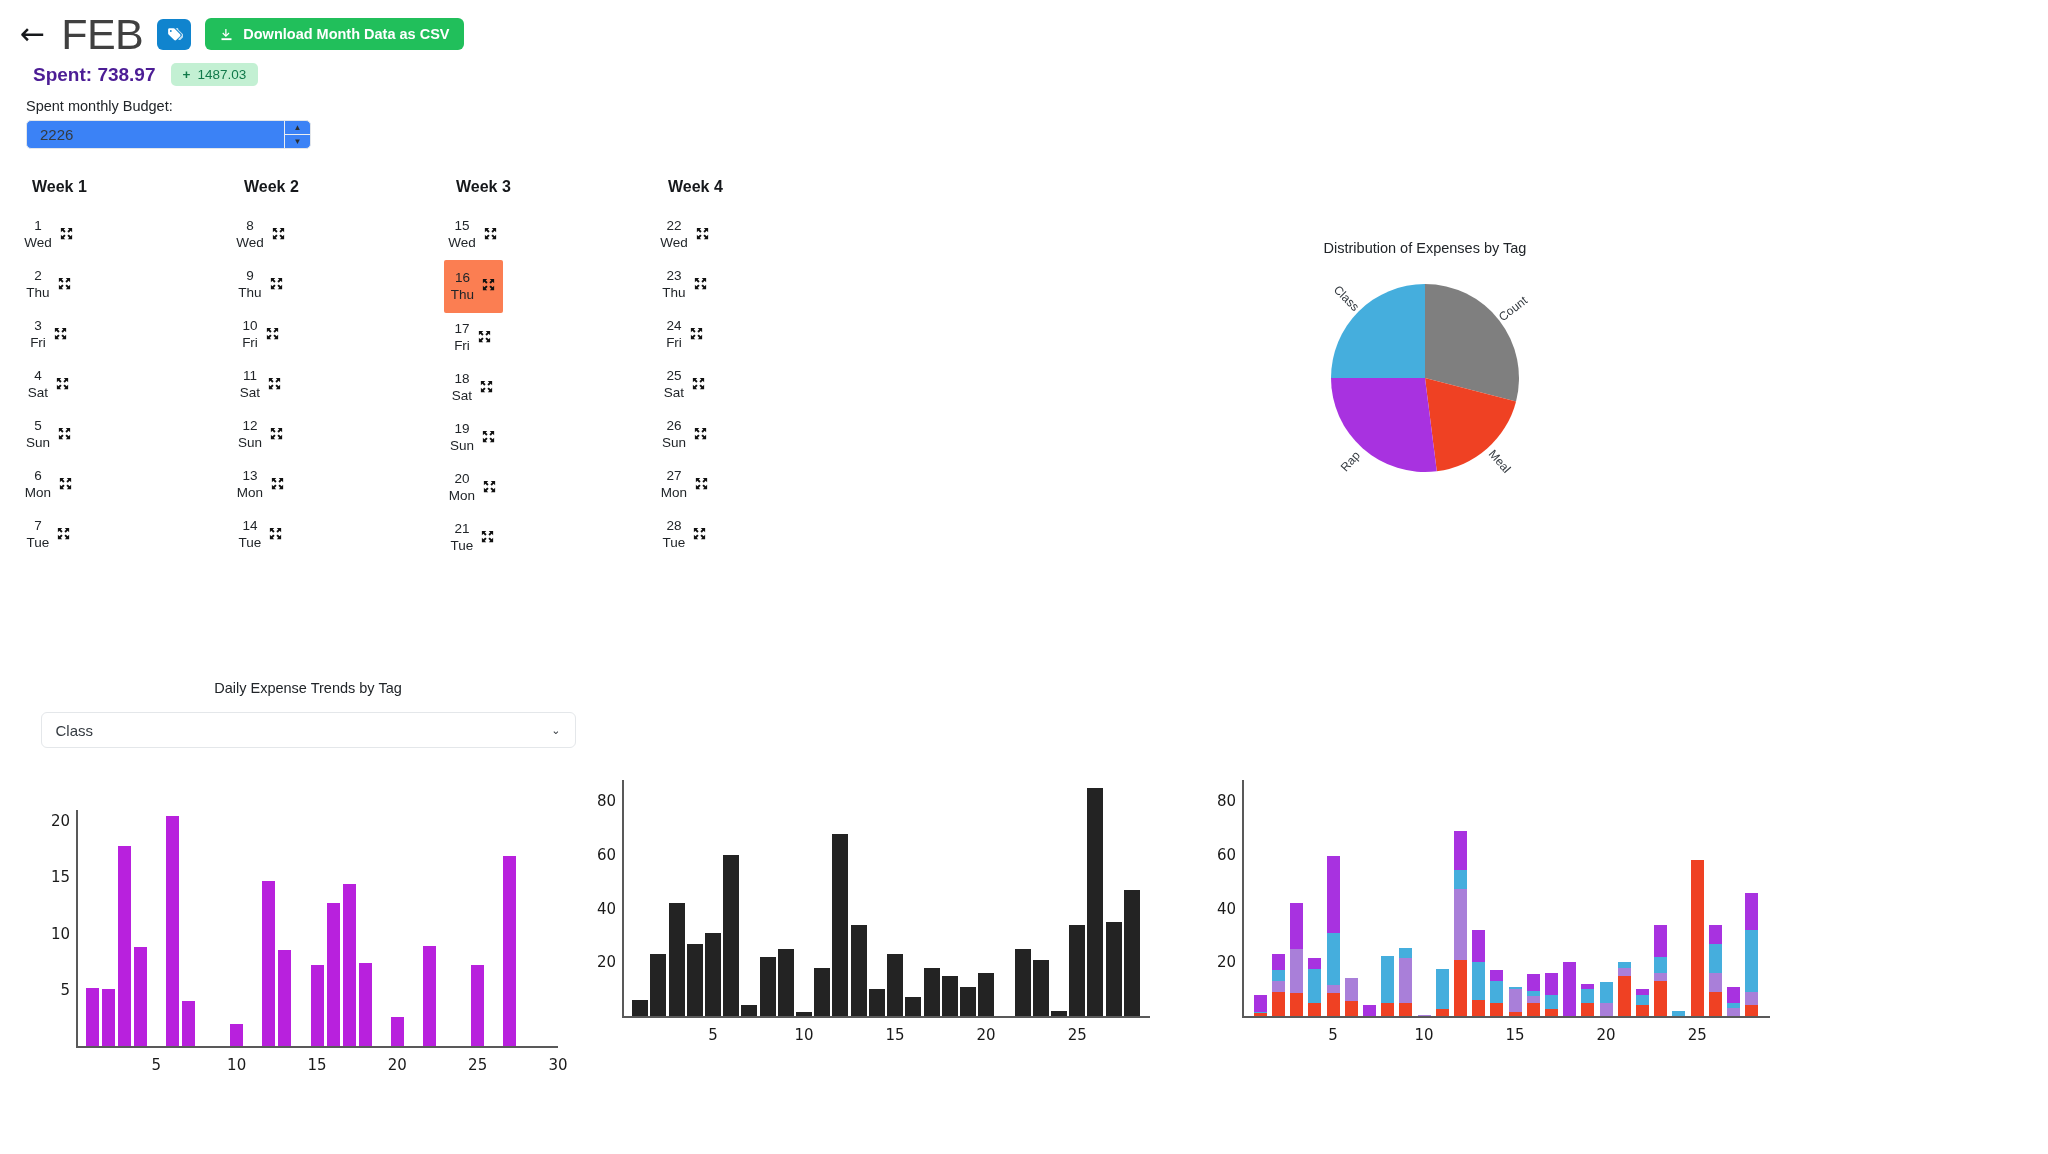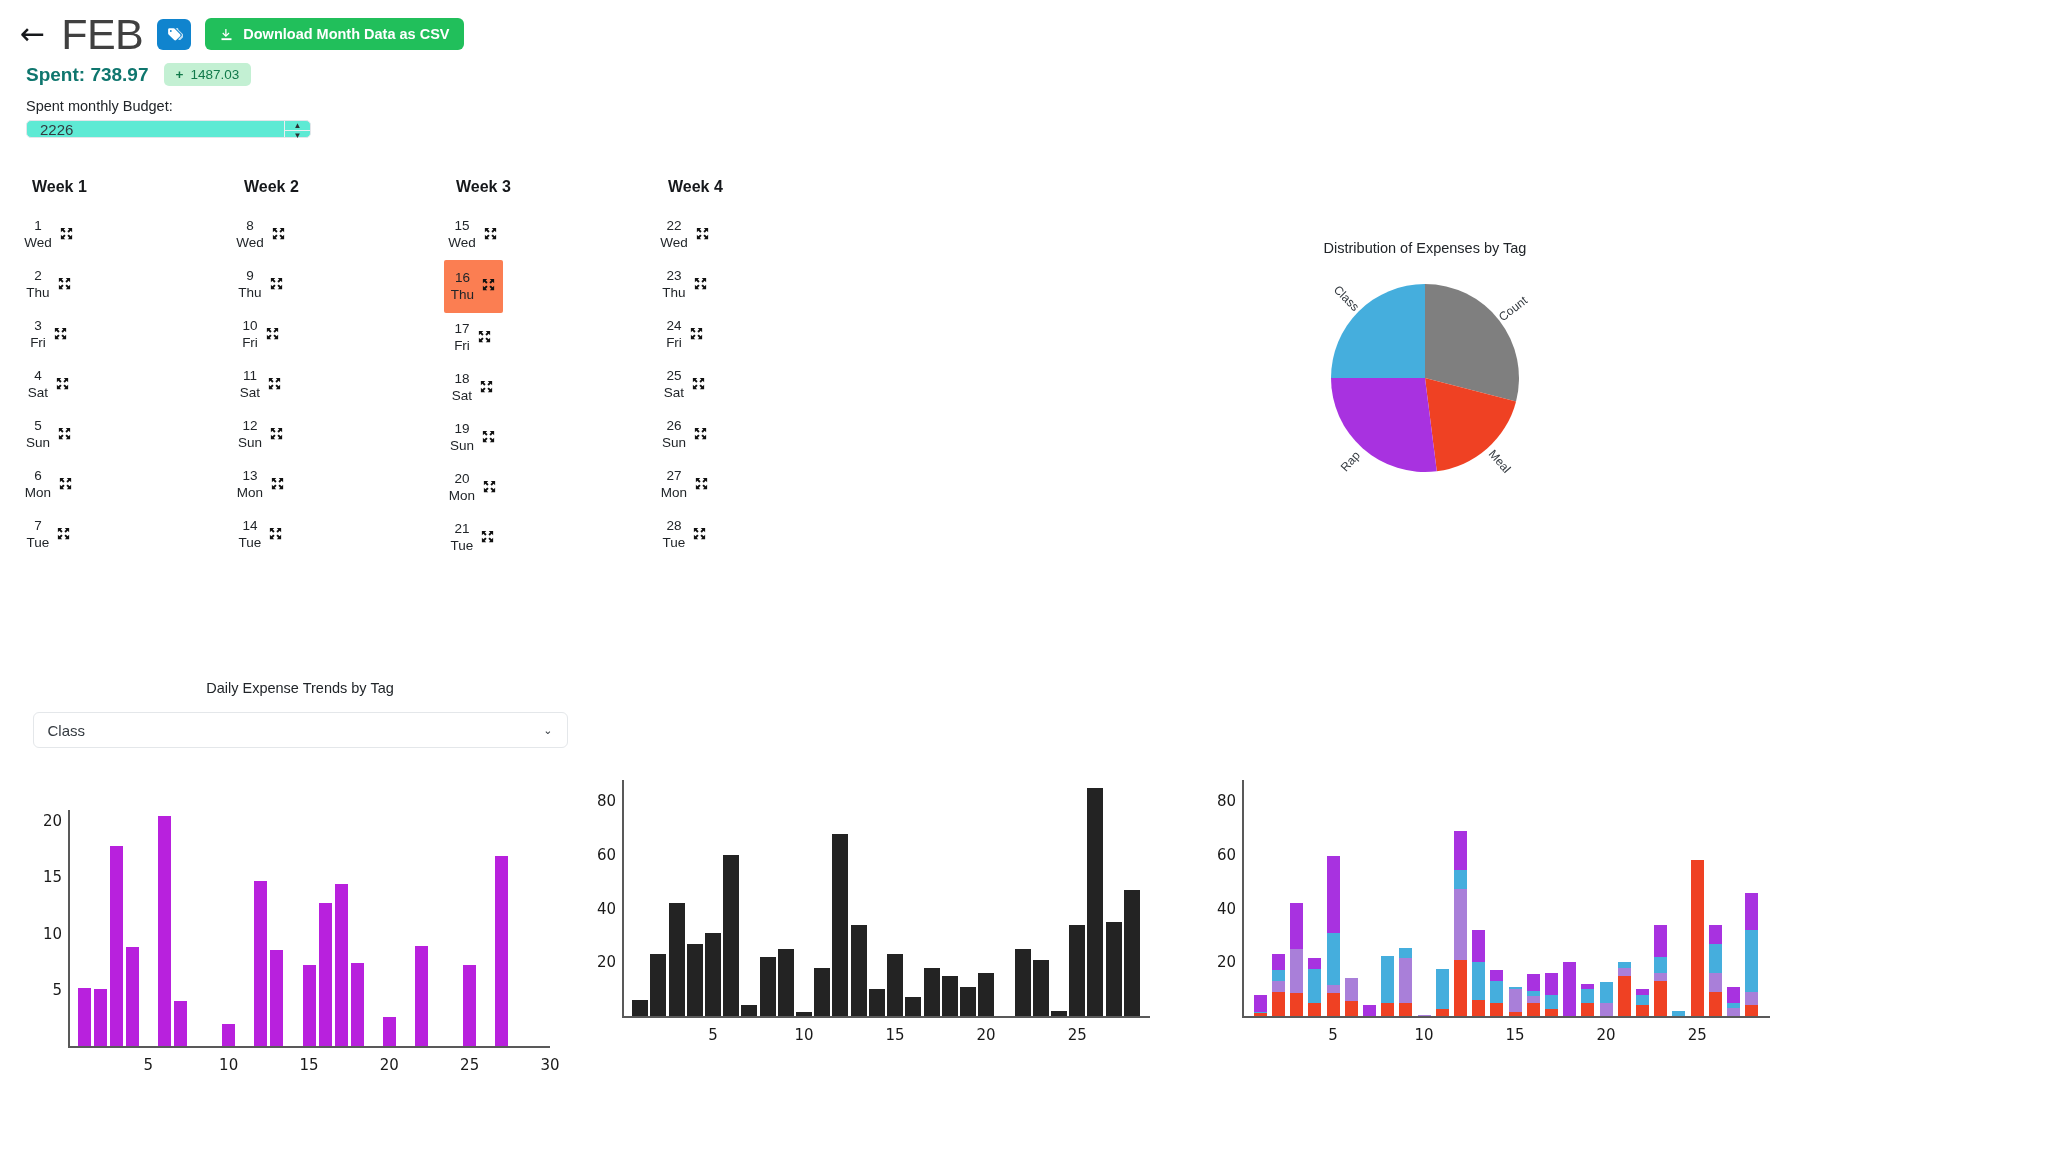--- a/index.html
+++ b/index.html
@@ -40,38 +40,38 @@
     border-radius: 6px; height: 32px; padding: 0 14px;
     font-size: 14.5px; font-weight: 600; cursor: pointer;
     font-family: "Liberation Sans", sans-serif;
   }
 
   
   .spent-row {
     display: flex; align-items: center; gap: 15px;
     padding-left: 26px; margin-top: 5px;
   }
-  .spent-label { font-size: 19px; font-weight: 700; color: #0f766e; }
+  .spent-label { font-size: 19px; font-weight: 700; color: #4c1d95; margin-left: 7px; }
   .badge {
     background: #c3f0d3; color: #11794a;
     border-radius: 5px; padding: 4px 12px;
     font-size: 13.5px; font-weight: 500;
     display: flex; align-items: center; gap: 7px;
   }
   .badge-plus { font-weight: 700; }
 
   .budget-label {
     padding-left: 26px; margin-top: 12px;
     font-size: 14.5px; color: #212529;
   }
   .budget-wrap { padding-left: 26px; margin-top: 6px; }
   .budget-input-box {
-    width: 285px; height: 18px;
+    width: 285px; height: 29px;
     border: 1px solid #e3e6ea; border-radius: 5px;
-    display: flex; align-items: center; background: #5eead4;
+    display: flex; align-items: center; background: #3b82f6;
     position: relative;
   }
   .budget-input {
     border: none; outline: none; background: transparent;
     padding-left: 13px; font-size: 15px; color: #343a40;
     width: 245px; height: 100%;
     font-family: "Liberation Sans", sans-serif;
   }
   .spinner {
     position: absolute; right: 0; top: 0;
@@ -552,21 +552,21 @@
         <path d="M 210 98 L 301.0468171460913 121.37684939349634 A 94 94 0 0 1 221.7813239550446 191.25878192356092 Z" fill="#ef4123"></path>
         <text x="284.066928916249" y="182.01243979861147" font-size="12" fill="#343a40" font-family="&quot;Liberation Sans&quot;, sans-serif" text-anchor="middle" dominant-baseline="middle" transform="rotate(48.599999999999994 284.066928916249 182.01243979861147)">Meal</text>
         <path d="M 210 98 L 221.7813239550446 191.25878192356092 A 94 94 0 0 1 116 98.00000000000001 Z" fill="#a832e0"></path>
         <text x="135.93307108375097" y="182.01243979861147" font-size="12" fill="#343a40" font-family="&quot;Liberation Sans&quot;, sans-serif" text-anchor="middle" dominant-baseline="middle" transform="rotate(-48.599999999999994 135.93307108375097 182.01243979861147)">Rap</text>
         <path d="M 210 98 L 116 98.00000000000001 A 94 94 0 0 1 209.99999999999997 4 Z" fill="#45aedd"></path>
         <text x="130.80404050710666" y="18.80404050710669" font-size="12" fill="#343a40" font-family="&quot;Liberation Sans&quot;, sans-serif" text-anchor="middle" dominant-baseline="middle" transform="rotate(45 130.80404050710666 18.80404050710669)">Class</text>
       </svg>
     </div>
 </div>
 
-<div class="chart-block" style="left:0px; top:680px; width:600px;">
+<div class="chart-block" style="left:8px; top:680px; width:600px;">
   <div class="chart-title">Daily Expense Trends by Tag</div>
   <div class="select-box">
     <span>Class</span>
     <span class="chev">⌄</span>
   </div>
   <div class="plot" id="plot1" style="margin-top:52px; margin-left:0px; width:560px; height:280px;">
       <div class="axis-line" style="left: 68px; top: 10px; width: 1.5px; height: 236px;"></div>
       <div class="axis-line" style="left: 68px; top: 246px; width: 482px; height: 1.5px;"></div>
       <div class="ytick" style="left: 30px; top: 189.81px; width: 32px;">5</div>
       <div class="ytick" style="left: 30px; top: 133.619px; width: 32px;">10</div>

